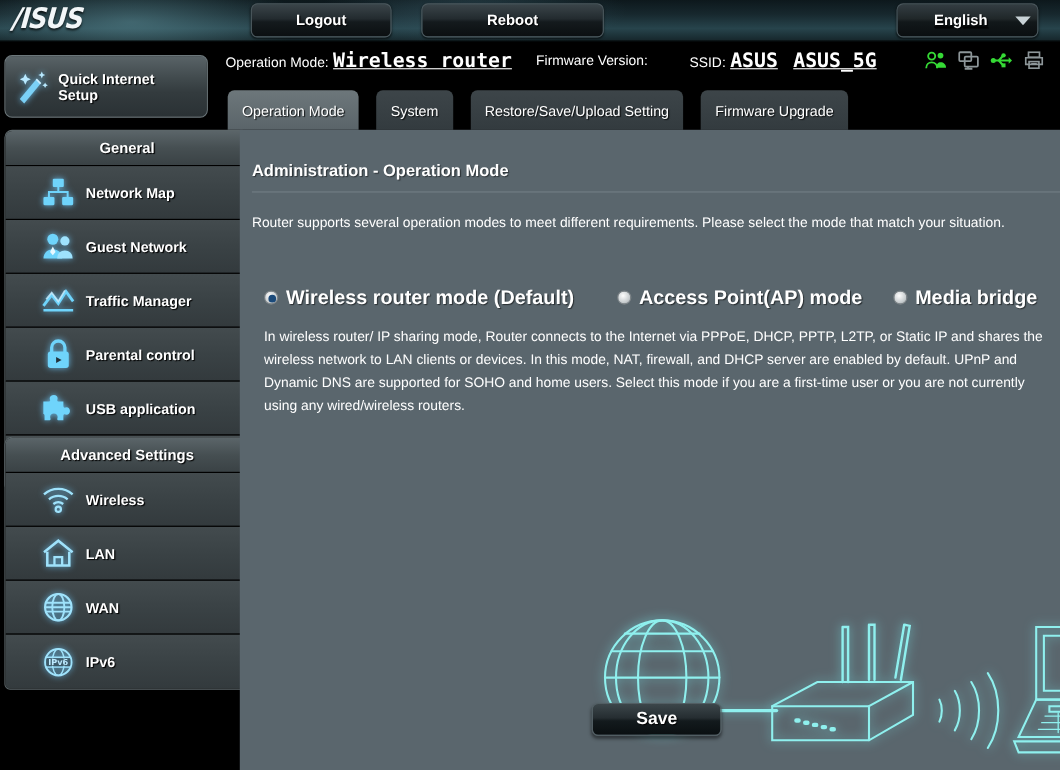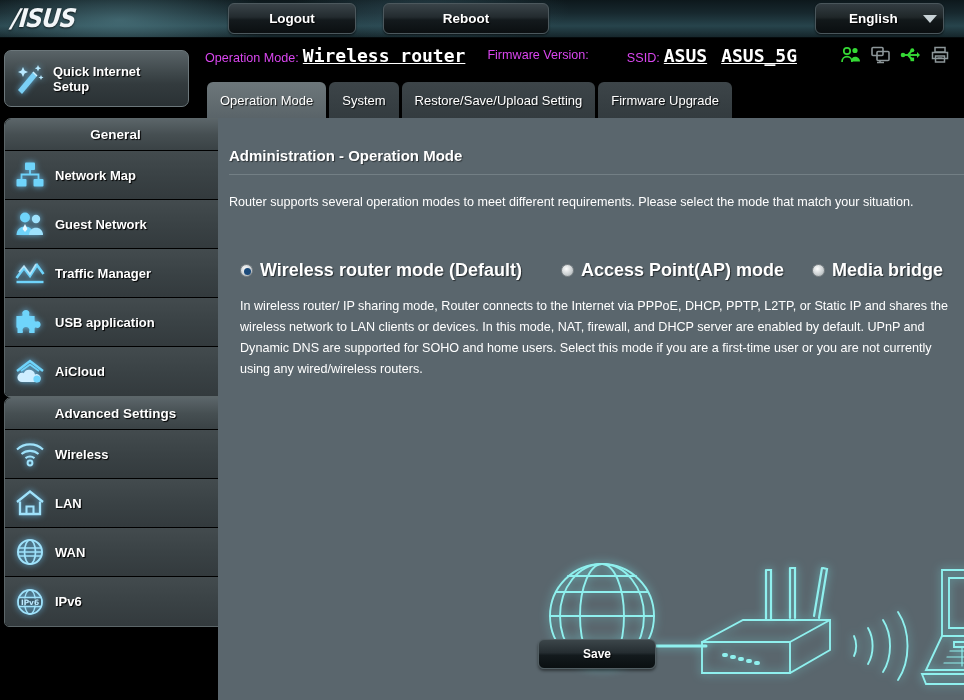--- a/index.html
+++ b/index.html
@@ -42,20 +42,21 @@
   .btn-logout { left: 228px; width: 128px; }
   .btn-reboot { left: 383px; width: 166px; }
 
   .lang-select {
     position: absolute; left: 815px; top: 3px; width: 129px; height: 31px;
     border-radius: 6px;
     background: linear-gradient(180deg, #333d42 0%, #202729 45%, #12181a 55%, #0a0e10 100%);
     border: 1px solid #4a565b;
     display: flex; align-items: center; cursor: pointer;
     box-shadow: 0 1px 2px rgba(0,0,0,.6);
+    text-decoration: underline;
   }
   .lang-select .lbl {
     flex: 1; text-align: center; color: #fff; font-size: 13.5px; font-weight: 700;
     text-shadow: 1px 1px 1px #000; padding-left: 14px;
   }
   .lang-select .caret {
     width: 26px; display: flex; align-items: center; justify-content: center;
   }
   .caret-glyph {
     width: 0; height: 0;
@@ -63,21 +64,21 @@
     border-top: 8px solid #c8d2d6;
   }
 
   
   .infobar {
     position: absolute; left: 205px; top: 38px; width: 759px; height: 34px;
     color: #e9eef0; font-size: 12.6px;
     display: flex; align-items: center;
   }
   .infobar .grp { display: flex; align-items: baseline; }
-  .infobar .k { font-weight: 400; color: #d946ef; }
+  .infobar .k { font-weight: 400; color: #ffffff; }
   .infobar .v {
     font-family: "DejaVu Sans Mono", monospace;
     font-weight: 700; color: #ffffff;
     text-decoration: underline; cursor: pointer; margin-left: 4px;
     font-size: 18px;
   }
   .sp-lg { width: 22px; } .sp-md { width: 34px; } .sp-sm { width: 10px; }
 
   .status-icons {
     position: absolute; left: 840px; top: 42px; width: 118px; height: 26px;
@@ -116,33 +117,34 @@
     color: #fff; font-size: 13.5px; font-weight: 700;
     display: flex; align-items: center; justify-content: center;
     text-shadow: 1px 1px 1px #000;
     border-bottom: 1px solid #000;
   }
   .menu-item {
     height: 49px; display: flex; align-items: center;
     background: linear-gradient(180deg, #434b4e 0%, #3a4245 50%, #333a3d 100%);
     border-bottom: 1px solid #000;
     cursor: pointer;
+    padding-left: 23px;
   }
   .menu-item:last-child { border-bottom: none; }
   .menu-item .ico { width: 50px; display: flex; align-items: center; justify-content: center; }
   .menu-item .lbl {
     color: #ffffff; font-size: 13px; font-weight: 700;
     text-shadow: 1px 1px 1px #000;
   }
   .glow { filter: drop-shadow(0 0 3px rgba(110,205,255,.85)); }
 
   
   .tabs {
     position: absolute; left: 207px; top: 82px; height: 36px;
-    display: flex; align-items: flex-end; gap: 3px;
+    display: flex; align-items: flex-end; gap: 16px;
   }
   .tab {
     height: 36px; padding: 0 13px;
     border-radius: 6px 6px 0 0;
     display: flex; align-items: center;
     font-size: 13px; color: #ffffff;
     text-shadow: 1px 1px 1px rgba(0,0,0,.8);
     background: linear-gradient(180deg, #3d4549 0%, #333b3f 100%);
     cursor: pointer;
   }
@@ -203,21 +205,21 @@
     position: absolute; left: 320px; top: 440px; width: 540px; height: 130px;
   }
   .diagram svg { display: block; filter: drop-shadow(0 0 5px rgba(120,235,240,.7)); }
 
   
   .save-btn {
     position: absolute; left: 320px; top: 521px; width: 118px; height: 30px;
     border-radius: 6px;
     background: linear-gradient(180deg, #3c464a 0%, #252d31 45%, #131a1d 55%, #0a0f11 100%);
     border: 1px solid #525e63;
-    color: #fff; font-size: 12px; font-weight: 700;
+    color: #fff; font-size: 16px; font-weight: 700;
     display: flex; align-items: center; justify-content: center;
     text-shadow: 1px 1px 1px #000;
     box-shadow: 0 2px 3px rgba(0,0,0,.45);
     cursor: pointer;
   }
 </style>
 </head>
 <body>
 
 <div id="app">
@@ -336,20 +338,30 @@
         <span class="ico">
           <svg class="glow" width="30" height="28" viewBox="0 0 30 28">
             <path d="M1.5 19 L9 9 L15 17 L22 6 L28.5 15" fill="none" stroke="#6fd4fb" stroke-width="2.6"></path>
             <path d="M1.5 23h27" stroke="#6fd4fb" stroke-width="2.4"></path>
             <path d="M4 13l5-6 6 8 6-10" fill="none" stroke="#cdefff" stroke-width="1.6" opacity=".8"></path>
           </svg>
         </span>
         <span class="lbl">Traffic Manager</span>
       </div>
 
+      <div class="menu-item">
+        <span class="ico">
+          <svg class="glow" width="26" height="30" viewBox="0 0 26 30">
+            <path d="M7 13V9a6 6 0 0 1 12 0v4" fill="none" stroke="#6fd4fb" stroke-width="3"></path>
+            <rect x="3.5" y="12.5" width="19" height="15" rx="2.5" fill="#6fd4fb"></rect>
+            <path d="M11 17.5l5 2.8-5 2.8z" fill="#23323a"></path>
+          </svg>
+        </span>
+        <span class="lbl">Parental control</span>
+      </div>
 
       <div class="menu-item">
         <span class="ico">
           <svg class="glow" width="30" height="28" viewBox="0 0 30 28">
             <path d="M11 2c2.2 0 3.4 1.5 3.4 3 0 .8-.4 1.3-.4 1.9 0 .7.6 1.1 1.4 1.1h4.2v4.2c0 .8.4 1.4 1.1 1.4.6 0 1.1-.4 1.9-.4 1.5 0 3 1.2 3 3.4s-1.5 3.4-3 3.4c-.8 0-1.3-.4-1.9-.4-.7 0-1.1.6-1.1 1.4V25h-4.2c-.8 0-1.4-.4-1.4-1.1 0-.6.4-1.1.4-1.9 0-1.5-1.2-3-3.4-3s-3.4 1.5-3.4 3c0 .8.4 1.3.4 1.9 0 .7-.6 1.1-1.4 1.1H2.5v-4.2c0-.8-.4-1.4-1.1-1.4V8h4.8c.8 0 1.4-.4 1.4-1.1 0-.6-.4-1.1-.4-1.9 0-1.5 1.6-3 3.8-3z" fill="#6fd4fb"></path>
           </svg>
         </span>
         <span class="lbl">USB application</span>
       </div>
 

